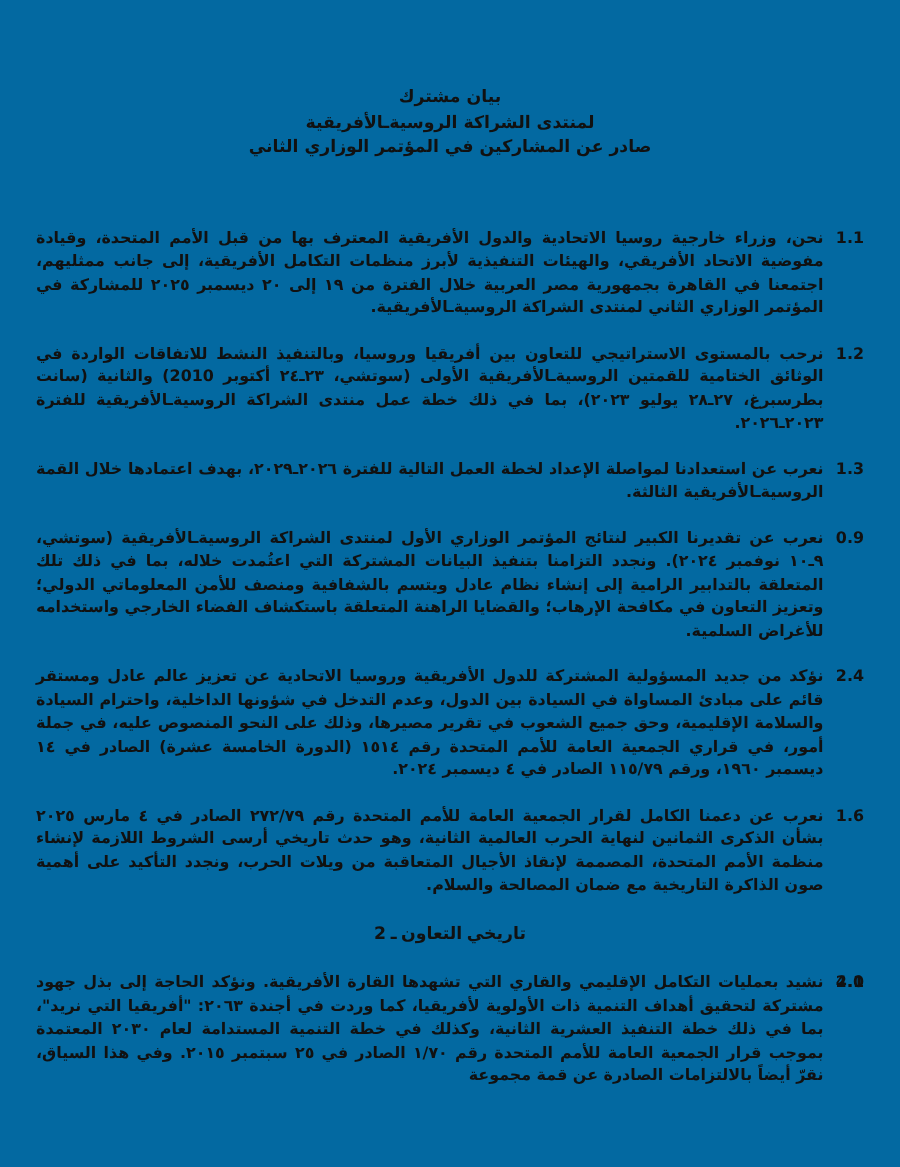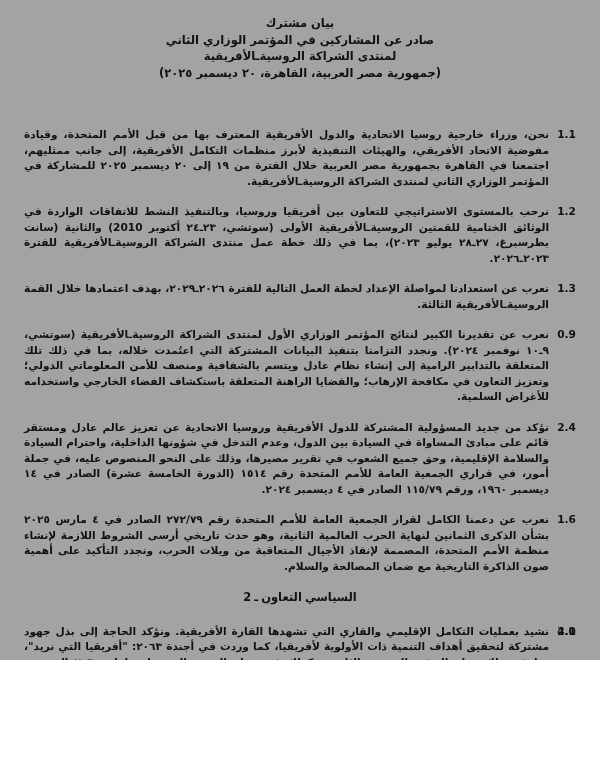--- a/index.html
+++ b/index.html
@@ -3,28 +3,28 @@
 <meta charset="utf-8">
 <style>
   html, body {
     margin: 0;
     padding: 0;
     background: #ffffff;
   }
   .page {
     position: relative;
     width: 600px;
-    height: 660px;
+    height: 778px;
     margin: 0 auto;
-    background: #a3a3a3;
+    background: #0369a1;
     color: #111111;
     font-family: "DejaVu Sans", sans-serif;
     font-weight: bold;
     box-sizing: border-box;
-    padding: 15px 24px 0 24px;
+    padding: 56px 24px 0 24px;
     overflow: hidden;
     direction: rtl;
   }
   .title-block {
     text-align: center;
     font-size: 11.5px;
     line-height: 16.5px;
     margin: 0 0 46px 0;
   }
   .title-line { white-space: nowrap; }
@@ -58,23 +58,22 @@
   }
   .section-heading bdi { unicode-bidi: isolate; }
 </style>
 </head>
 <body>
 
 <div class="page">
 
   <header class="title-block">
     <div class="title-line">بيان مشترك</div>
+    <div class="title-line">لمنتدى الشراكة الروسيةـالأفريقية</div>
     <div class="title-line">صادر عن المشاركين في المؤتمر الوزاري الثاني</div>
-    <div class="title-line">لمنتدى الشراكة الروسيةـالأفريقية</div>
-    <div class="title-line">(جمهورية مصر العربية، القاهرة، ٢٠ ديسمبر ٢٠٢٥)</div>
   </header>
 
   <main class="body-text">
 
     <section>
       <div class="para">
         <span class="pnum">1.1</span>
         <span class="ptext">نحن، وزراء خارجية روسيا الاتحادية والدول الأفريقية المعترف بها من قبل الأمم المتحدة، وقيادة مفوضية الاتحاد الأفريقي، والهيئات التنفيذية لأبرز منظمات التكامل الأفريقية، إلى جانب ممثليهم، اجتمعنا في القاهرة بجمهورية مصر العربية خلال الفترة من ١٩ إلى ٢٠ ديسمبر ٢٠٢٥ للمشاركة في المؤتمر الوزاري الثاني لمنتدى الشراكة الروسيةـالأفريقية.</span>
       </div>
       <div class="para">
@@ -96,21 +95,21 @@
       <div class="para">
         <span class="pnum">1.6</span>
         <span class="ptext">نعرب عن دعمنا الكامل لقرار الجمعية العامة للأمم المتحدة رقم ٢٧٢/٧٩ الصادر في ٤ مارس ٢٠٢٥ بشأن الذكرى الثمانين لنهاية الحرب العالمية الثانية، وهو حدث تاريخي أرسى الشروط اللازمة لإنشاء منظمة الأمم المتحدة، المصممة لإنقاذ الأجيال المتعاقبة من ويلات الحرب، ونجدد التأكيد على أهمية صون الذاكرة التاريخية مع ضمان المصالحة والسلام.</span>
       </div>
     </section>
 
     <div class="section-heading">
       <bdi>2</bdi>
         <bdi>ـ</bdi>
         <bdi dir="rtl">التعاون</bdi>
-      <bdi dir="rtl">السياسي</bdi>
+      <bdi dir="rtl">تاريخي</bdi>
     </div>
 
     <section>
       <div class="para">
         <span class="pnum">2.1</span>
       </div>
       <div class="para">
         <span class="pnum">4.0</span>
         <span class="ptext">نشيد بعمليات التكامل الإقليمي والقاري التي تشهدها القارة الأفريقية. ونؤكد الحاجة إلى بذل جهود مشتركة لتحقيق أهداف التنمية ذات الأولوية لأفريقيا، كما وردت في أجندة ٢٠٦٣: "أفريقيا التي نريد"، بما في ذلك خطة التنفيذ العشرية الثانية، وكذلك في خطة التنمية المستدامة لعام ٢٠٣٠ المعتمدة بموجب قرار الجمعية العامة للأمم المتحدة رقم ١/٧٠ الصادر في ٢٥ سبتمبر ٢٠١٥. وفي هذا السياق، نقرّ أيضاً بالالتزامات الصادرة عن قمة مجموعة</span>
       </div>

